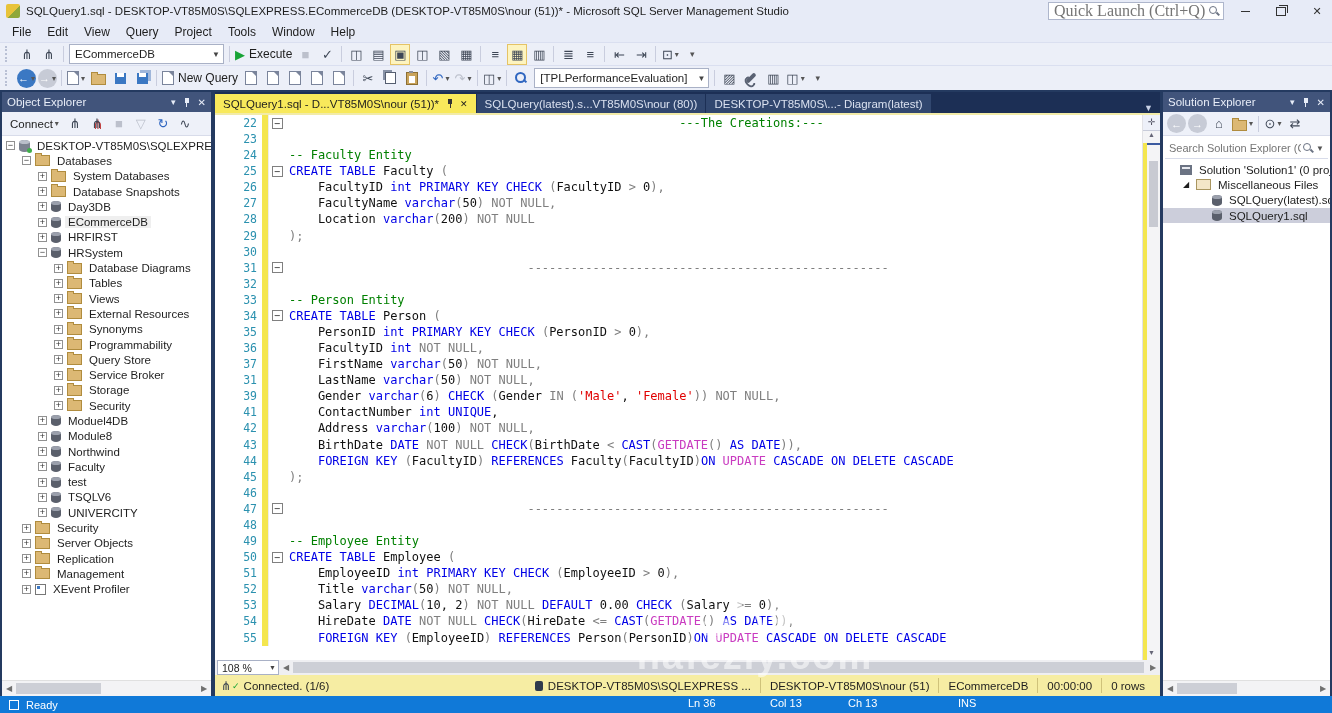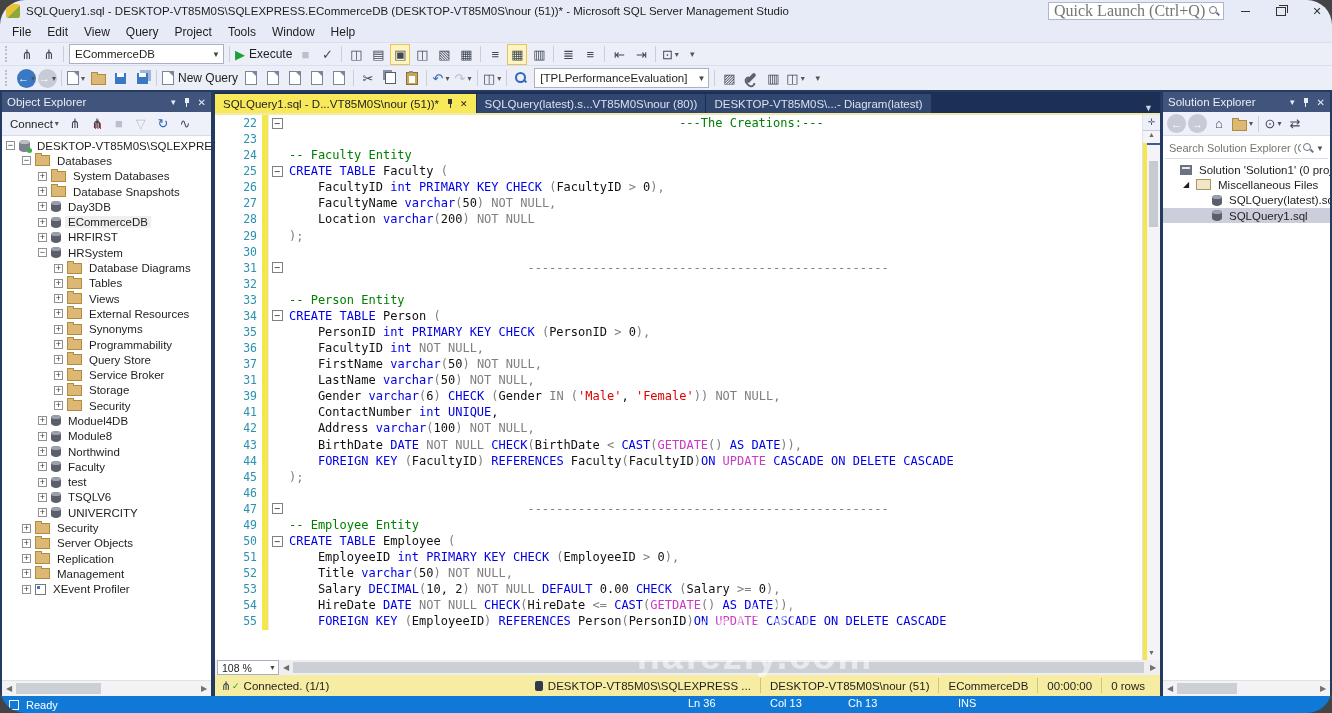--- a/index.html
+++ b/index.html
@@ -1,16 +1,16 @@
 <!DOCTYPE html>
 <html><head>
 <meta charset="utf-8">
 <style>
   html,body{margin:0;padding:0;background:#444;}
-  .app{position:relative;width:1332px;height:713px;background:#243A60;font-family:"Liberation Sans",sans-serif;font-size:12px;color:#1e1e1e;overflow:hidden;border-radius:25px;}
+  .app{position:relative;width:1332px;height:713px;background:#243A60;font-family:"Liberation Sans",sans-serif;font-size:12px;color:#1e1e1e;overflow:hidden;}
 
   
   .titlebar{position:absolute;left:0;top:0;width:100%;height:22px;background:#E7EBF7;display:flex;align-items:center;gap:6px;padding-left:6px;box-sizing:border-box;}
   .appicon{width:14px;height:14px;background:linear-gradient(135deg,#E8C33A 55%,#8FA83A 55%);border-radius:2px;flex:none;}
   .wtitle{font-size:11.5px;white-space:nowrap;overflow:hidden;}
   .ql{margin-left:auto;display:flex;align-items:center;border:1px solid #AEB6CC;background:#fff;height:16px;width:168px;padding:0 3px;flex:none;}
   .ql input{border:0;outline:0;flex:1;font-size:16px;font-family:Liberation Serif, serif;color:#555;background:transparent;min-width:0;}
   .wbtn{width:30px;height:22px;display:flex;align-items:center;justify-content:center;color:#333;flex:none;}
   .i-min{width:9px;height:1px;background:#333;}
   .i-rest{width:8px;height:7px;border:1px solid #333;position:relative;}
@@ -533,20 +533,21 @@
           <div class="cl"><span class="lnn">37</span><span class="chg"></span><span class="fm"></span><span class="ct"><span class="id">    FirstName </span><span class="kw">varchar</span><span class="op">(</span><span class="num">50</span><span class="op">)</span><span class="op"> NOT NULL,</span></span></div>
           <div class="cl"><span class="lnn">31</span><span class="chg"></span><span class="fm"></span><span class="ct"><span class="id">    LastName </span><span class="kw">varchar</span><span class="op">(</span><span class="num">50</span><span class="op">)</span><span class="op"> NOT NULL,</span></span></div>
           <div class="cl"><span class="lnn">39</span><span class="chg"></span><span class="fm"></span><span class="ct"><span class="id">    Gender </span><span class="kw">varchar</span><span class="op">(</span><span class="num">6</span><span class="op">)</span><span class="id"> </span><span class="kw">CHECK</span><span class="id"> </span><span class="op">(</span><span class="id">Gender </span><span class="op">IN </span><span class="op">(</span><span class="str">'Male'</span><span class="id">, </span><span class="str">'Female'</span><span class="op">))</span><span class="op"> NOT NULL,</span></span></div>
           <div class="cl"><span class="lnn">41</span><span class="chg"></span><span class="fm"></span><span class="ct"><span class="id">    ContactNumber </span><span class="kw">int</span><span class="id"> </span><span class="kw">UNIQUE</span><span class="id">,</span></span></div>
           <div class="cl"><span class="lnn">42</span><span class="chg"></span><span class="fm"></span><span class="ct"><span class="id">    Address </span><span class="kw">varchar</span><span class="op">(</span><span class="num">100</span><span class="op">)</span><span class="op"> NOT NULL,</span></span></div>
           <div class="cl"><span class="lnn">43</span><span class="chg"></span><span class="fm"></span><span class="ct"><span class="id">    BirthDate </span><span class="kw">DATE</span><span class="op"> NOT NULL </span><span class="kw">CHECK</span><span class="op">(</span><span class="id">BirthDate </span><span class="op">&lt; </span><span class="kw">CAST</span><span class="op">(</span><span class="fn">GETDATE</span><span class="op">() </span><span class="kw">AS DATE</span><span class="op">)),</span></span></div>
           <div class="cl"><span class="lnn">44</span><span class="chg"></span><span class="fm"></span><span class="ct"><span class="id">    </span><span class="kw">FOREIGN KEY</span><span class="id"> </span><span class="op">(</span><span class="id">FacultyID</span><span class="op">)</span><span class="id"> </span><span class="kw">REFERENCES</span><span class="id"> Faculty</span><span class="op">(</span><span class="id">FacultyID</span><span class="op">)</span><span class="kw">ON</span><span class="id"> </span><span class="fn">UPDATE</span><span class="id"> </span><span class="kw">CASCADE ON DELETE CASCADE</span></span></div>
           <div class="cl"><span class="lnn">45</span><span class="chg"></span><span class="fm"></span><span class="ct"><span class="op">);</span></span></div>
           <div class="cl"><span class="lnn">46</span><span class="chg"></span><span class="fm"></span><span class="ct"></span></div>
           <div class="cl"><span class="lnn">47</span><span class="chg"></span><span class="fm"><span class="fbox">−</span></span><span class="ct"><span class="padseg">                                 </span><span class="op">--------------------------------------------------</span></span></div>
+          <div class="cl"><span class="lnn">48</span><span class="chg"></span><span class="fm"></span><span class="ct"></span></div>
           <div class="cl"><span class="lnn">49</span><span class="chg"></span><span class="fm"></span><span class="ct"><span class="cm">-- Employee Entity</span></span></div>
           <div class="cl"><span class="lnn">50</span><span class="chg"></span><span class="fm"><span class="fbox">−</span></span><span class="ct"><span class="kw">CREATE TABLE</span><span class="id"> Employee </span><span class="op">(</span></span></div>
           <div class="cl"><span class="lnn">51</span><span class="chg"></span><span class="fm"></span><span class="ct"><span class="id">    EmployeeID </span><span class="kw">int</span><span class="id"> </span><span class="kw">PRIMARY KEY CHECK</span><span class="id"> </span><span class="op">(</span><span class="id">EmployeeID </span><span class="op">&gt; </span><span class="num">0</span><span class="op">),</span></span></div>
           <div class="cl"><span class="lnn">52</span><span class="chg"></span><span class="fm"></span><span class="ct"><span class="id">    Title </span><span class="kw">varchar</span><span class="op">(</span><span class="num">50</span><span class="op">)</span><span class="op"> NOT NULL,</span></span></div>
           <div class="cl"><span class="lnn">53</span><span class="chg"></span><span class="fm"></span><span class="ct"><span class="id">    Salary </span><span class="kw">DECIMAL</span><span class="op">(</span><span class="num">10</span><span class="id">, </span><span class="num">2</span><span class="op">)</span><span class="op"> NOT NULL </span><span class="kw">DEFAULT</span><span class="id"> </span><span class="num">0.00</span><span class="id"> </span><span class="kw">CHECK</span><span class="id"> </span><span class="op">(</span><span class="id">Salary </span><span class="op">&gt;= </span><span class="num">0</span><span class="op">),</span></span></div>
           <div class="cl"><span class="lnn">54</span><span class="chg"></span><span class="fm"></span><span class="ct"><span class="id">    HireDate </span><span class="kw">DATE</span><span class="op"> NOT NULL </span><span class="kw">CHECK</span><span class="op">(</span><span class="id">HireDate </span><span class="op">&lt;= </span><span class="kw">CAST</span><span class="op">(</span><span class="fn">GETDATE</span><span class="op">() </span><span class="kw">AS DATE</span><span class="op">)),</span></span></div>
           <div class="cl"><span class="lnn">55</span><span class="chg"></span><span class="fm"></span><span class="ct"><span class="id">    </span><span class="kw">FOREIGN KEY</span><span class="id"> </span><span class="op">(</span><span class="id">EmployeeID</span><span class="op">)</span><span class="id"> </span><span class="kw">REFERENCES</span><span class="id"> Person</span><span class="op">(</span><span class="id">PersonID</span><span class="op">)</span><span class="kw">ON</span><span class="id"> </span><span class="fn">UPDATE</span><span class="id"> </span><span class="kw">CASCADE ON DELETE CASCADE</span></span></div>
         </div>
       <div class="vs">
         <div class="split">✛</div>
@@ -562,21 +563,21 @@
         <span>108 %</span>
         <span class="cdd">▼</span>
       </span>
       <span class="harrow">◀</span>
       <span class="hthumb" style="flex:1;margin-right:2px"></span>
       <span class="harrow">▶</span>
     </div>
     <div class="connbar">
       <span class="cic">⋔</span>
       <span class="cick">✓</span>
-      <span>Connected. (1/1)</span>
+      <span>Connected. (1/6)</span>
       <span class="cright">
         <span class="cseg">
             <span class="i-srv"></span>
             <span>DESKTOP-VT85M0S\SQLEXPRESS ...</span>
           </span>
         <span class="cseg">
             <span>DESKTOP-VT85M0S\nour (51)</span>
           </span>
         <span class="cseg">
             <span>ECommerceDB</span>

